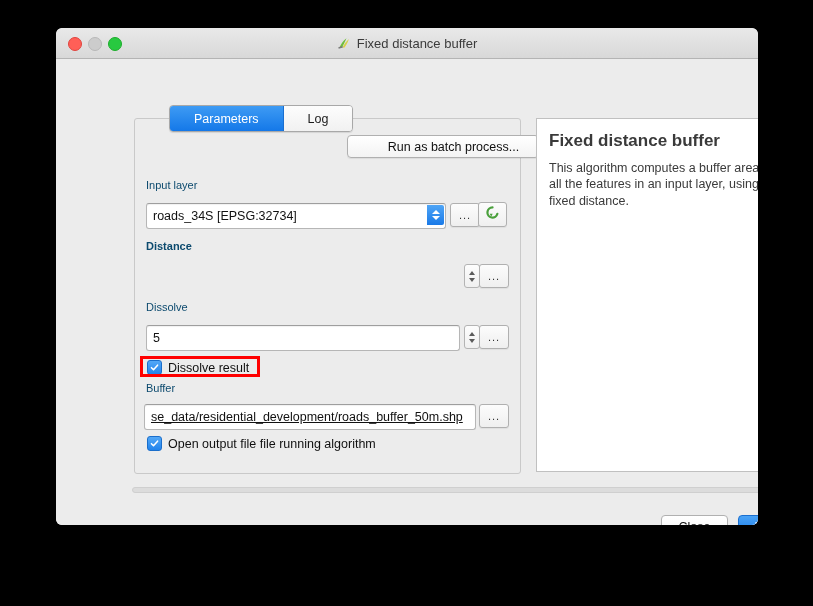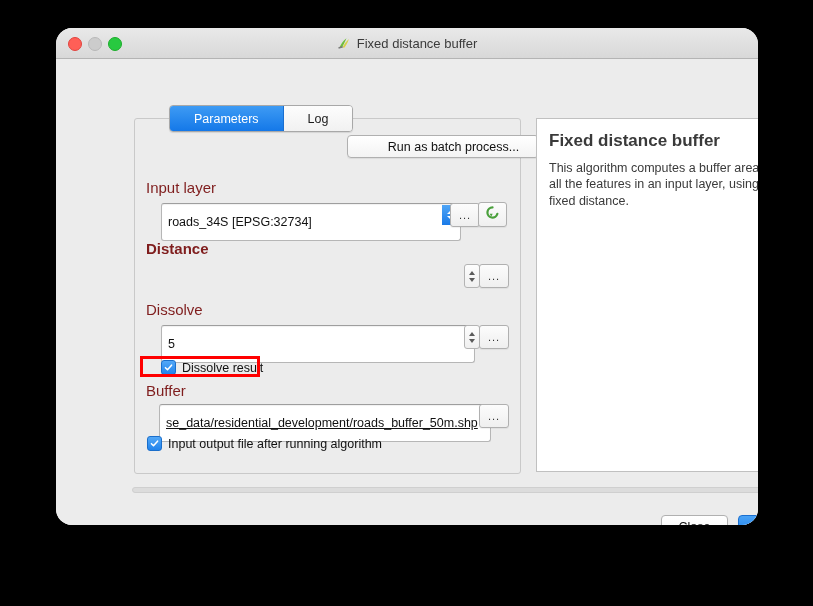--- a/index.html
+++ b/index.html
@@ -15,21 +15,21 @@
   }
 
   
   #window {
     position: absolute;
     left: 56px;
     top: 28px;
     width: 702px;
     height: 497px;
     background: #ececec;
-    border-radius: 16px;
+    border-radius: 6px;
     box-shadow: 0 3px 14px rgba(0,0,0,0.55);
     overflow: hidden;
   }
 
   #titlebar {
     position: relative;
     height: 30px;
     background: linear-gradient(to bottom, #e9e9e9 0%, #d8d8d8 100%);
     border-bottom: 1px solid #b4b4b4;
     border-top-left-radius: 6px;
@@ -128,39 +128,38 @@
     top: 59px;
     width: 385px;
     height: 354px;
     background: #ececec;
     border: 1px solid #c9c9c9;
     border-radius: 3px;
   }
 
   .field-label {
     position: absolute;
-    font-size: 15px;
-    color: #7f1d1d;
+    font-size: 11px;
+    color: #0c4a6e;
   }
 
   .text-input {
     position: absolute;
-    height: 38px;
+    height: 26px;
     background: #ffffff;
     border: 1px solid #b6b6b6;
     border-top-color: #9e9e9e;
     border-radius: 3px;
     font-size: 12.5px;
     color: #111;
     display: flex;
     align-items: center;
     padding-left: 6px;
     box-sizing: border-box;
     box-shadow: inset 0 1px 1px rgba(0,0,0,0.06);
-    margin-left: 15px;
   }
 
   .sq-btn {
     position: absolute;
     height: 22px;
     width: 28px;
     border: 1px solid #b0b0b0;
     border-radius: 3px;
     background: linear-gradient(to bottom, #fcfcfc 0%, #efefef 100%);
     display: flex;
@@ -425,21 +424,21 @@
       <span>5</span>
     </div>
 
     <div class="stepper" style="left:408px; top:266px;">
       <span class="ch up"></span>
       <span class="ch down"></span>
     </div>
 
     <div class="sq-btn" style="left:423px; top:266px;">...</div>
 
-    <div class="cbrow" style="left:91px; top:301px;margin-left:14px;">
+    <div class="cbrow" style="left:91px; top:301px;">
       <span class="cbox">
         <svg width="9" height="9" viewBox="0 0 10 10">
           <path d="M1.6 5.2 L3.9 7.5 L8.4 2.4" fill="none" stroke="#ffffff" stroke-width="1.7" stroke-linecap="round" stroke-linejoin="round"></path>
         </svg>
       </span>
       <span>Dissolve result</span>
     </div>
     <div id="dissolve-highlight"></div>
 
     <div class="field-label" style="left:90px; top:323px;">Buffer</div>
@@ -449,21 +448,21 @@
     </div>
 
     <div class="sq-btn" style="left:423px; top:345px;">...</div>
 
     <div class="cbrow" style="left:91px; top:377px;">
       <span class="cbox">
         <svg width="9" height="9" viewBox="0 0 10 10">
           <path d="M1.6 5.2 L3.9 7.5 L8.4 2.4" fill="none" stroke="#ffffff" stroke-width="1.7" stroke-linecap="round" stroke-linejoin="round"></path>
         </svg>
       </span>
-      <span>Input output file after running algorithm</span>
+      <span>Open output file file running algorithm</span>
     </div>
 
     <div id="help-panel">
       <div id="help-title">Fixed distance buffer</div>
       <div id="help-body">This algorithm computes a buffer area for all the features in an input layer, using a fixed distance.</div>
     </div>
 
     <div id="progress"></div>
 
     <div class="footer-btn" id="close-btn">Close</div>

